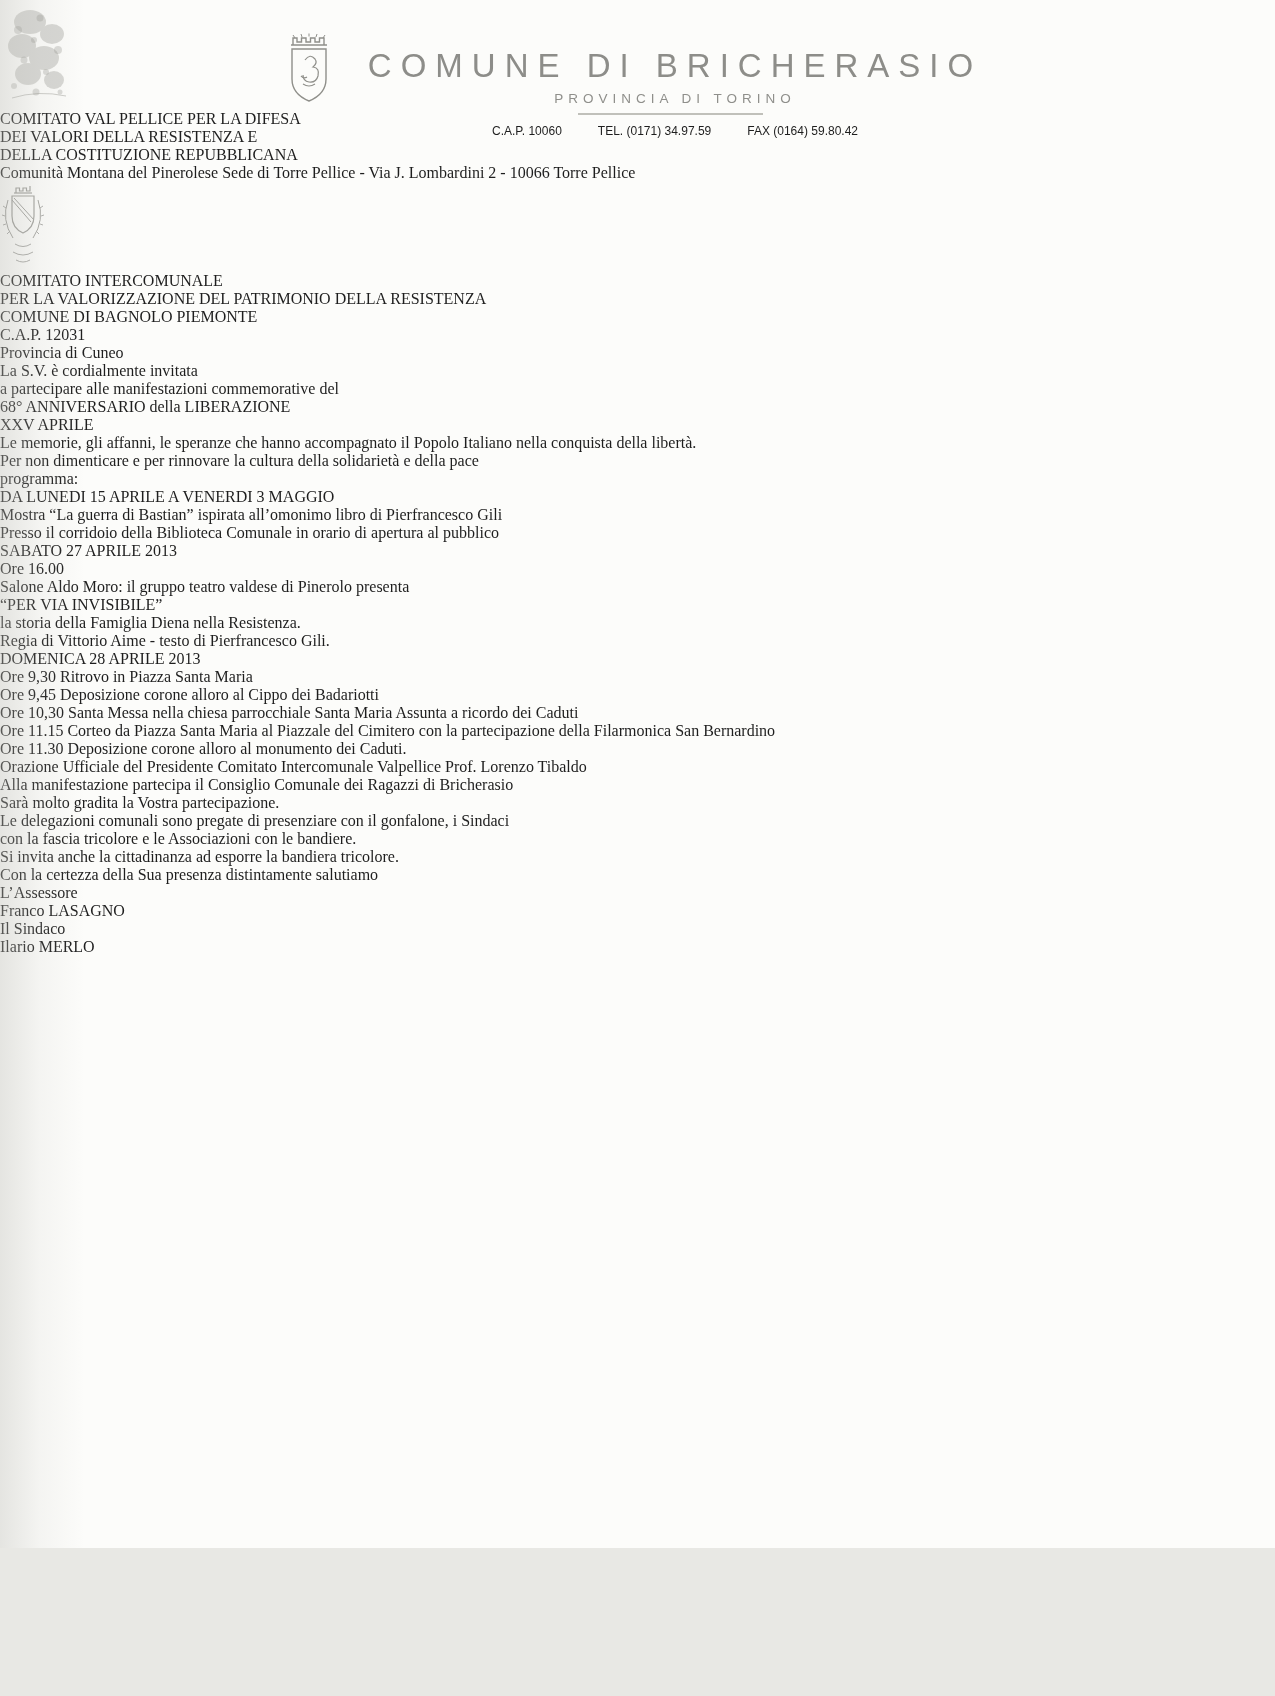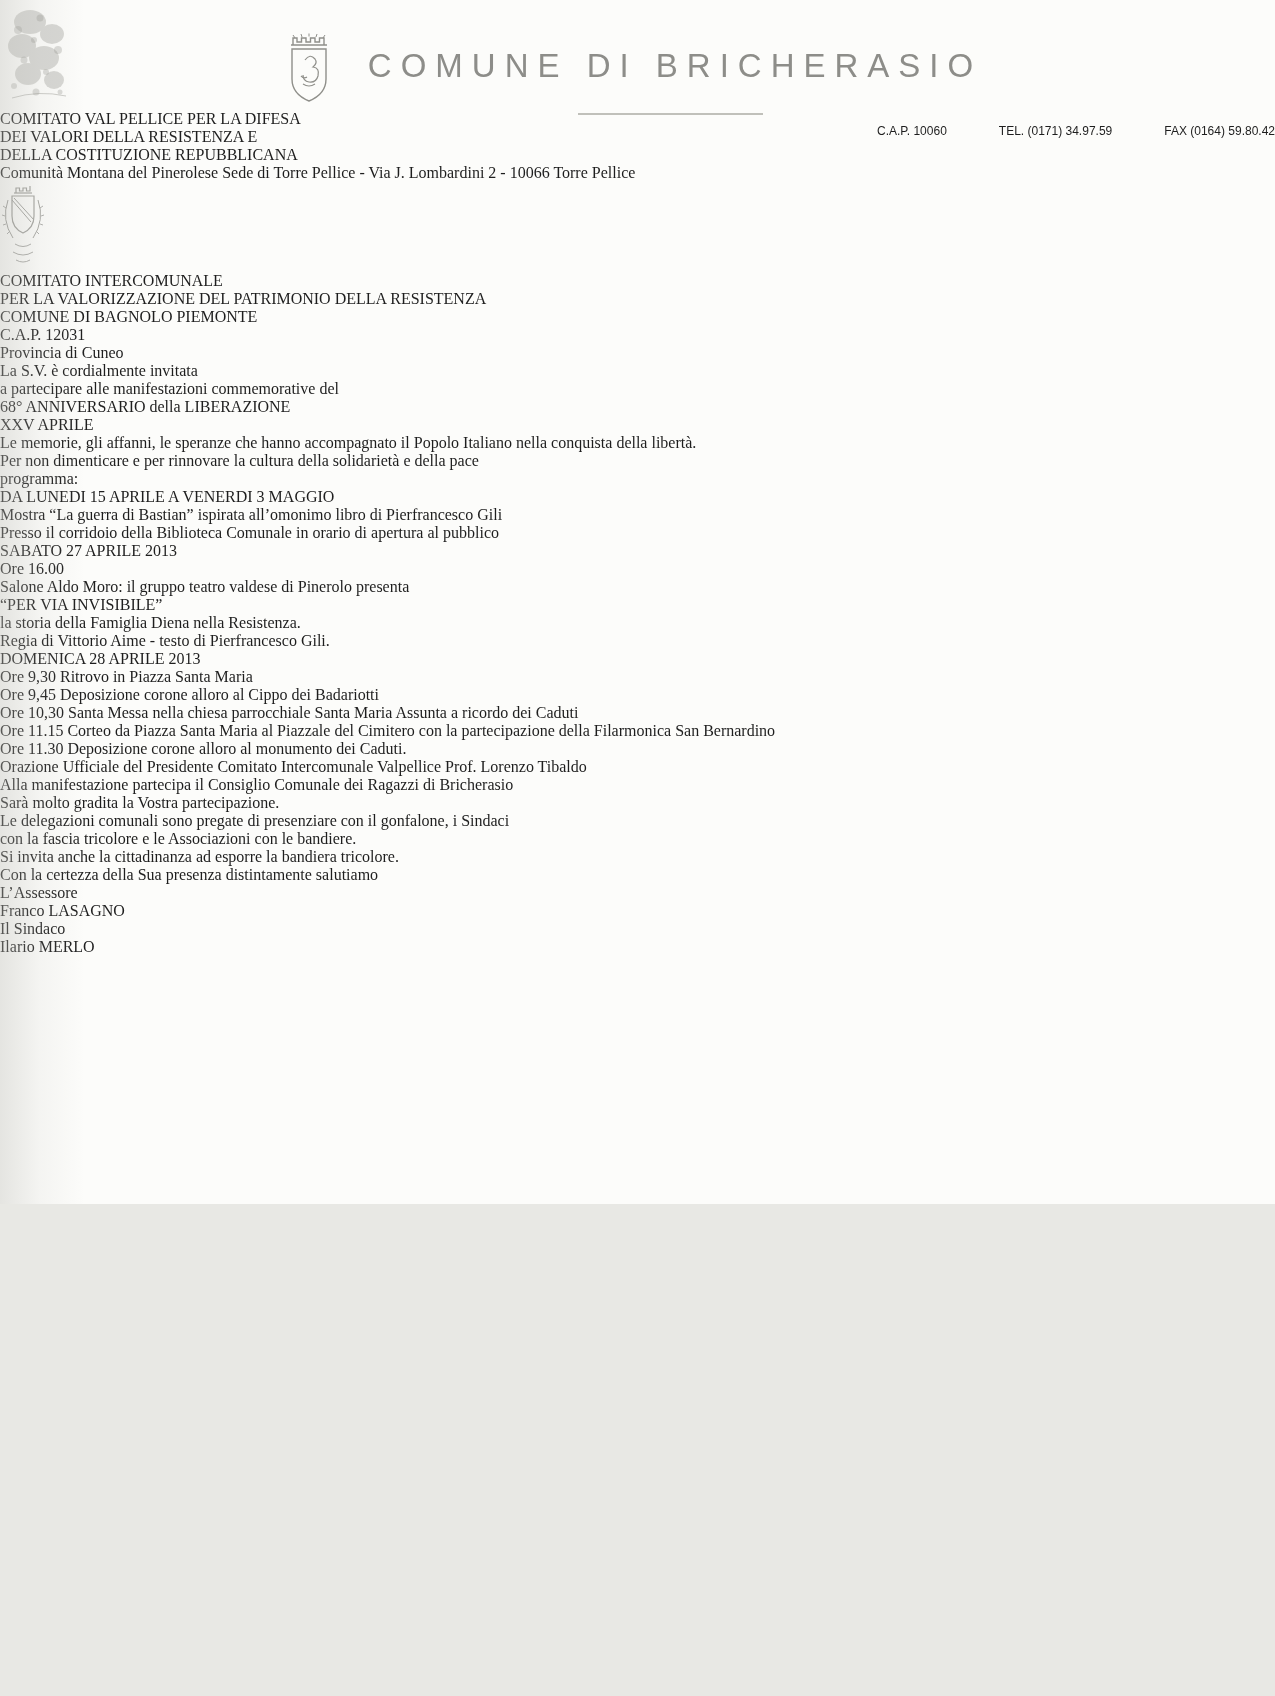--- a/index.html
+++ b/index.html
@@ -1,33 +1,33 @@
 <!DOCTYPE html>
 <html style="--red: #cd5049; --blue: #2b4fc7;"><head>
 <meta charset="utf-8">
 <style>
   html,body{margin:0;padding:0;background:#e8e8e4;}
   [data-name="page"]{
-    position:relative;width:1275px;height:1204px;margin:0 auto;overflow:hidden;
+    position:relative;width:1275px;height:1548px;margin:0 auto;overflow:hidden;
     background:#fcfcfa;
     font-family:"Liberation Serif", serif;color:#1e1e1e;
   }
   [data-name="page"]::before{ 
     content:"";position:absolute;left:0;top:0;bottom:0;width:85px;
     background:linear-gradient(90deg, rgba(190,190,184,.38), rgba(190,190,184,.12) 40px, rgba(190,190,184,0));
     pointer-events:none;
   }
   
   [data-name="bricherasio-crest-icon"]{position:absolute;left:278px;top:32px;}
   [data-name="comune-title"]{position:absolute;top:47px;left:75px;width:1200px;text-align:center;
     font-family:"Liberation Sans",sans-serif;font-weight:400;font-size:33px;letter-spacing:9px;color:#8d8d89;}
   [data-name="provincia-subtitle"]{position:absolute;top:91px;left:75px;width:1200px;text-align:center;
     font-family:"Liberation Sans",sans-serif;font-size:13.5px;letter-spacing:5px;color:#8f8f8b;}
   [data-name="header-rule"]{position:absolute;top:113px;left:578px;width:185px;height:2px;background:#c0c0ba;}
-  [data-name="contact-line"]{position:absolute;top:124px;left:75px;width:1200px;display:flex;justify-content:flex-end;gap:52px;
+  [data-name="contact-line"]{position:absolute;top:124px;left:75px;width:1200px;display:flex;justify-content:center;gap:36px;
     font-family:"Liberation Sans",sans-serif;font-size:12px;color:#45454",}
   [data-name="contact-line"]{color:#454543;}
   /* ---------- committees ---------- */
   [data-name="valpellice-emblem-icon"]{position:absolute;left:84px;top:194px;}
   [data-name="committee-left"]{position:absolute;left:158px;top:200px;width:418px;text-align:center;
     color:#b1b1ab;font-size:18px;letter-spacing:1px;line-height:26px;}
   [data-name="committee-left-caption"]{margin-top:3px;font-size:9px;font-style:italic;letter-spacing:0;
     line-height:12px;color:#b7b7b1;}
   [data-name="bagnolo-crest-icon"]{position:absolute;left:613px;top:203px;}
   [data-name="committee-right"]{position:absolute;left:658px;top:207px;width:438px;text-align:center;
@@ -90,20 +90,21 @@
     <svg width="62" height="78" viewBox="0 0 62 78" fill="none" stroke="#8f8f8a" stroke-width="1.4">
       <path d="M15 13 v-7 h4 v4 h4.5 v-4 h4.5 v4 h4.5 v-4 h4.5 v4 h4.5 v-4 h4.5 v7"></path>
       <path d="M13 13 h36"></path>
       <path d="M17 6 l-2 -3 M24 5 l-1 -3 M31 4.5 v-3 M38 5 l1 -3 M45 6 l2 -3" stroke-width="1"></path>
       <path d="M14 17 h34 v30 q0 15 -17 22 q-17 -7 -17 -22 z"></path>
       <path d="M27 28 q5 -7 10 -1 q3 4 -2 8 q7 1 5 9 q-2 7 -9 6 q-6 -1 -6 -7" stroke-width="1.2"></path>
       <path d="M25 52 q6 4 12 0 M23 44 q3 3 6 1" stroke-width="1.1"></path>
     </svg>
   </div>
   <div class="" data-name="comune-title">COMUNE DI BRICHERASIO</div>
+  <div data-name="provincia-subtitle">PROVINCIA DI TORINO</div>
   <div data-name="header-rule"></div>
   <div data-name="contact-line">
     <span data-name="contact-cap">C.A.P. 10060</span>
     <span data-name="contact-tel">TEL. (0171)  34.97.59</span>
     <span data-name="contact-fax">FAX (0164) 59.80.42</span>
   </div>
 
   <div data-name="valpellice-emblem-icon">
     <svg width="76" height="106" viewBox="0 0 76 106">
       <g fill="#aaaaa4" opacity=".45">

